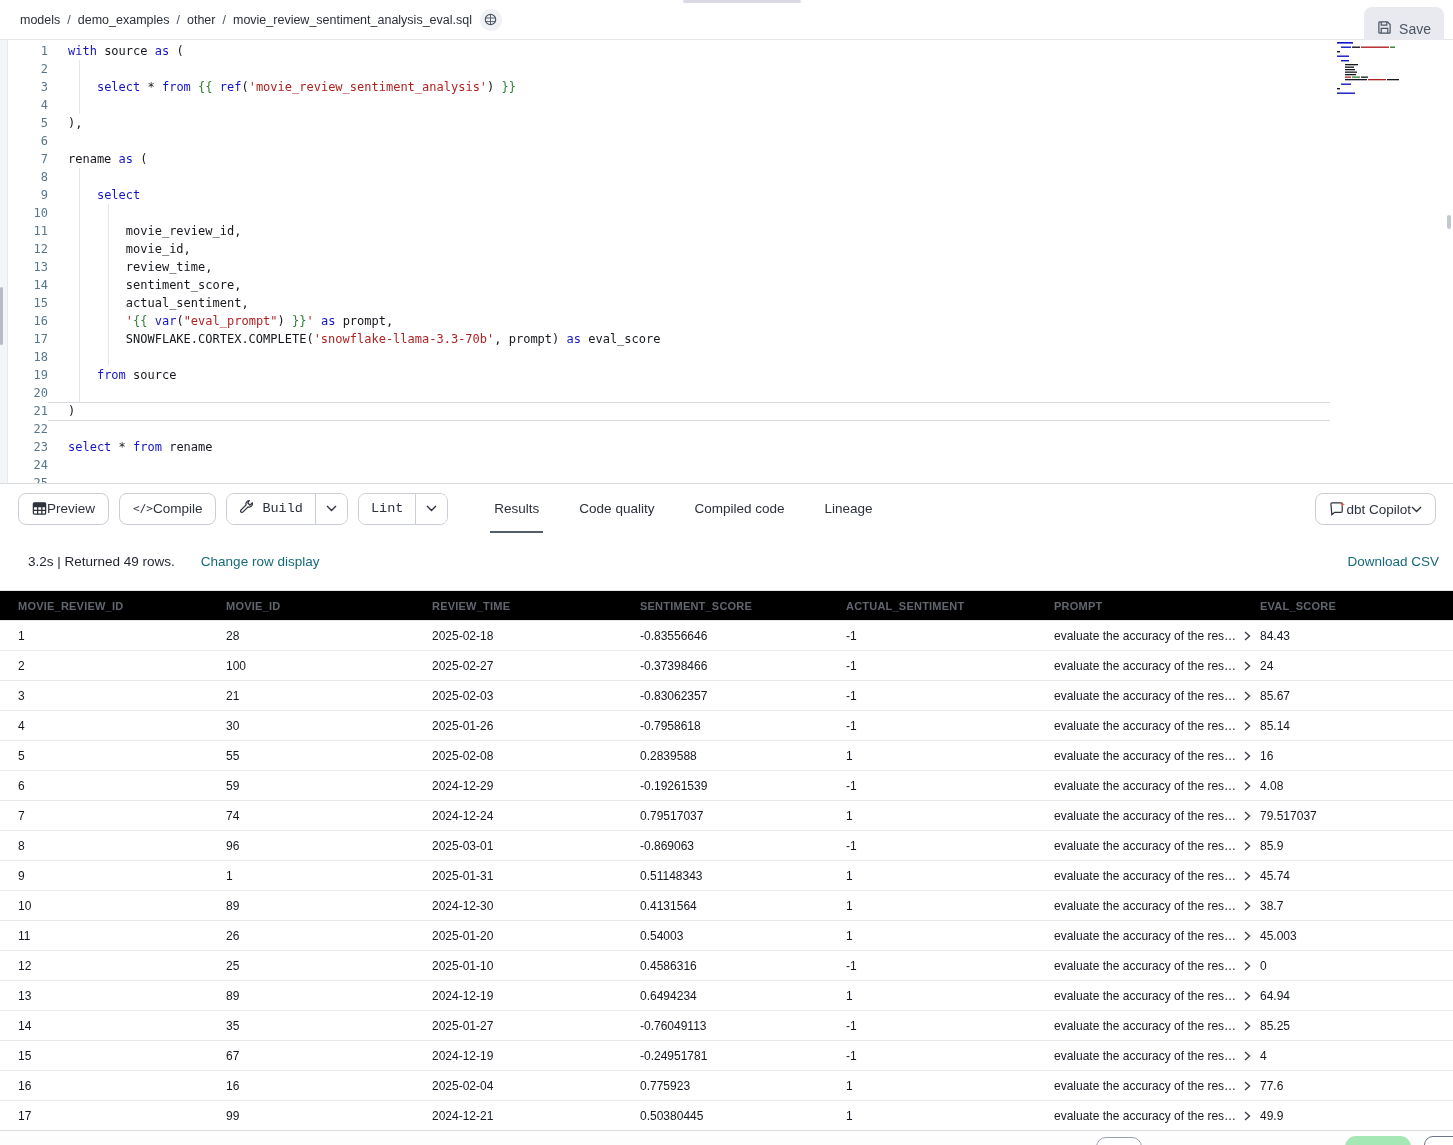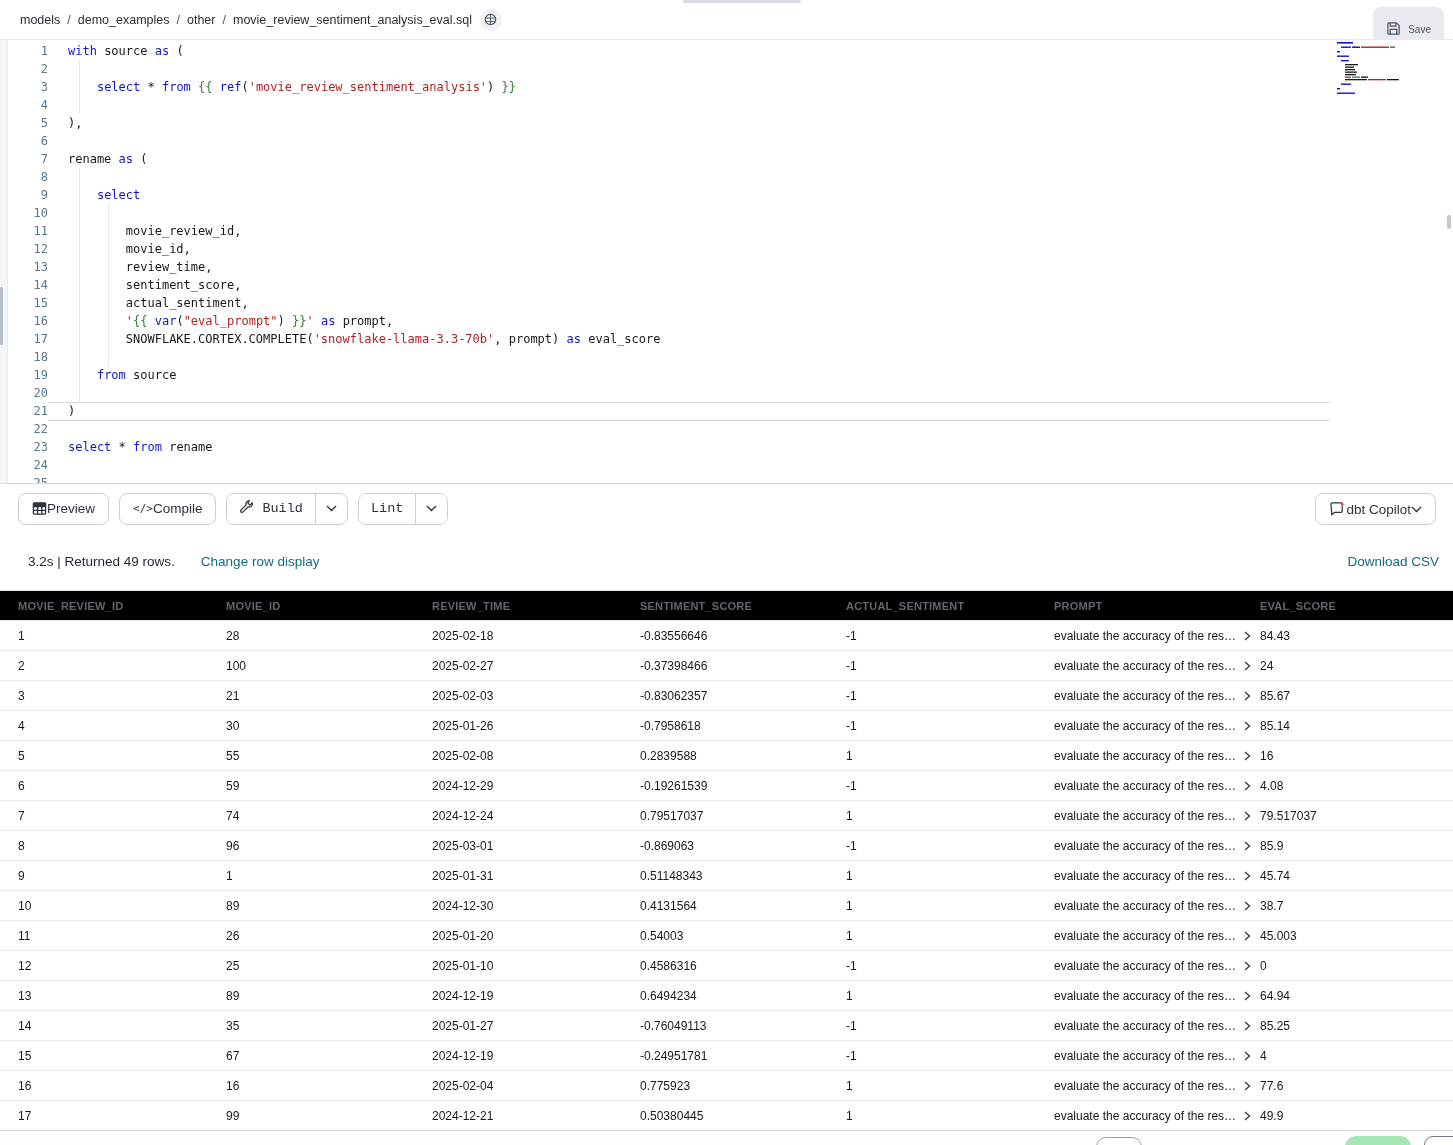--- a/index.html
+++ b/index.html
@@ -10,21 +10,21 @@
   .topbar { position:absolute; left:0; top:0; width:1453px; height:40px; background:#fff;
             border-bottom:1px solid #e5e7eb; display:flex; align-items:center; }
   .breadcrumb { margin-left:20px; font-size:12.5px; color:#2a2f38; display:flex; align-items:center; gap:4px; }
   .crumb { cursor:default; }
   .crumb-sep { color:#4b5563; padding:0 3px; }
   .file-status { width:22px; height:22px; border-radius:50%; background:#f1f2f5; margin-left:8px;
                  display:flex; align-items:center; justify-content:center; color:#4b5563; }
   .tabstrip-scroll { position:absolute; left:683px; top:0; width:118px; height:3px; background:#d9dae3; border-radius:2px; }
   .save-btn { position:absolute; right:9px; top:7px; height:44px; padding:0 13px; background:#e8eaf0;
               border:none; border-radius:8px; display:flex; align-items:center; gap:7px;
-              font-size:10px; color:#4b5563; font-family:inherit; cursor:pointer; }
+              font-size:14px; color:#4b5563; font-family:inherit; cursor:pointer; }
 
   
   .editor { position:absolute; left:0; top:40px; width:1453px; height:443px; background:#fff; overflow:hidden; }
   .editor-leftstrip { position:absolute; left:0; top:0; width:8px; height:443px; background:#f4f5f7; border-right:1px solid #e7e9ec; }
   .page-scroll-thumb { position:absolute; left:0; top:247px; width:3px; height:58px; background:#b6bcc6; border-radius:2px; }
   .code-area { position:absolute; left:8px; top:2px; width:1445px; }
   .cl { display:flex; height:18px; line-height:18px; position:relative; }
   .ln { width:40px; text-align:right; padding-right:0; font-family:"DejaVu Sans Mono", monospace;
         font-size:12px; color:#58778c; flex:0 0 40px; user-select:none; }
   .code { padding-left:20px; font-family:"DejaVu Sans Mono", monospace; font-size:12px; white-space:pre; }
@@ -286,20 +286,26 @@
       <button class="seg">
         <span>Lint</span>
       </button>
       <button class="seg chev">
         <svg width="11" height="7" viewBox="0 0 11 7" fill="none" stroke="#2e333d" stroke-width="1.4">
             <path d="M1 1l4.5 4.5L10 1"></path>
           </svg>
       </button>
     </div>
   </div>
+  <nav class="tabs">
+      <button class="tab active">Results</button>
+      <button class="tab">Code quality</button>
+      <button class="tab">Compiled code</button>
+      <button class="tab">Lineage</button>
+    </nav>
   <button class="btn copilot">
     <span class="bicon">
       <svg width="17" height="16" viewBox="0 0 18 17" fill="none">
         <path d="M2 3.2A1.2 1.2 0 0 1 3.2 2h9.6A1.2 1.2 0 0 1 14 3.2v7.6a1.2 1.2 0 0 1-1.2 1.2H6l-3 2.6z" stroke="#2e333d" stroke-width="1.3"></path>
         <path d="M14.5 1l.7 1.8 1.8.7-1.8.7-.7 1.8-.7-1.8-1.8-.7 1.8-.7z" fill="#e25d4b"></path>
       </svg>
     </span>
     <span>dbt Copilot</span>
     <span class="chev">
       <svg width="11" height="7" viewBox="0 0 11 7" fill="none" stroke="#2e333d" stroke-width="1.4">

